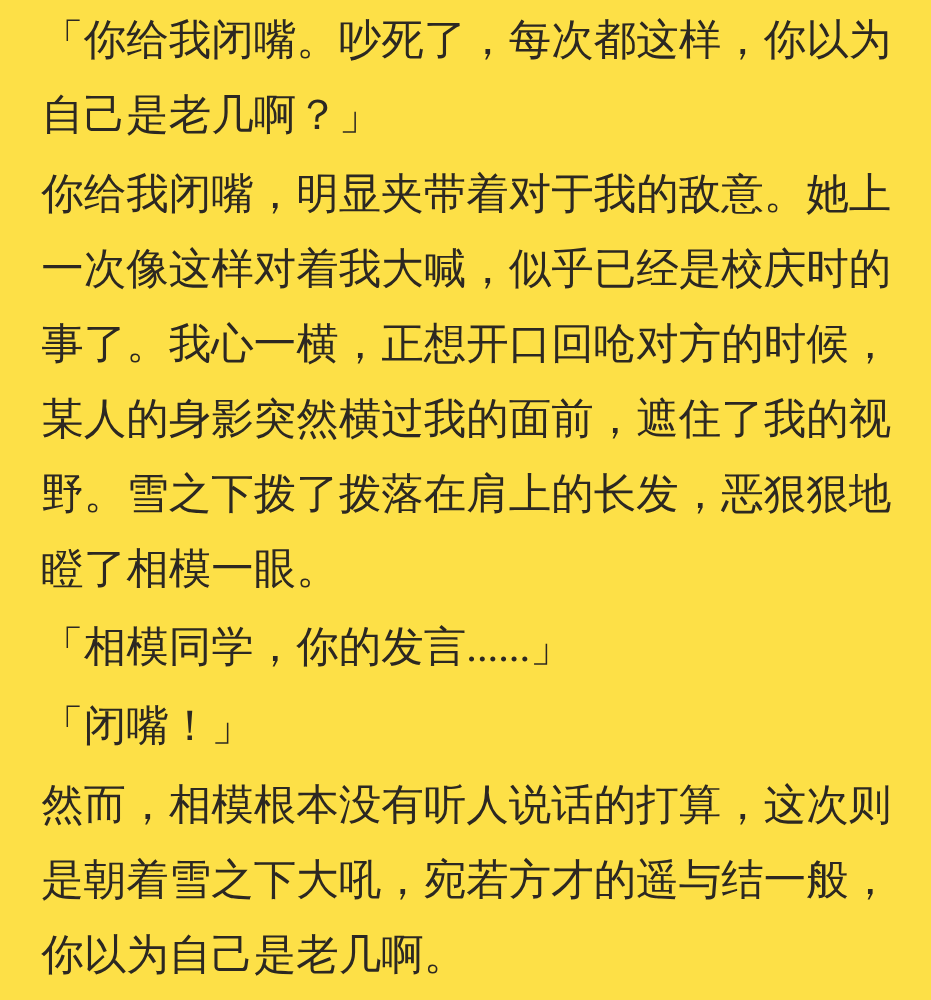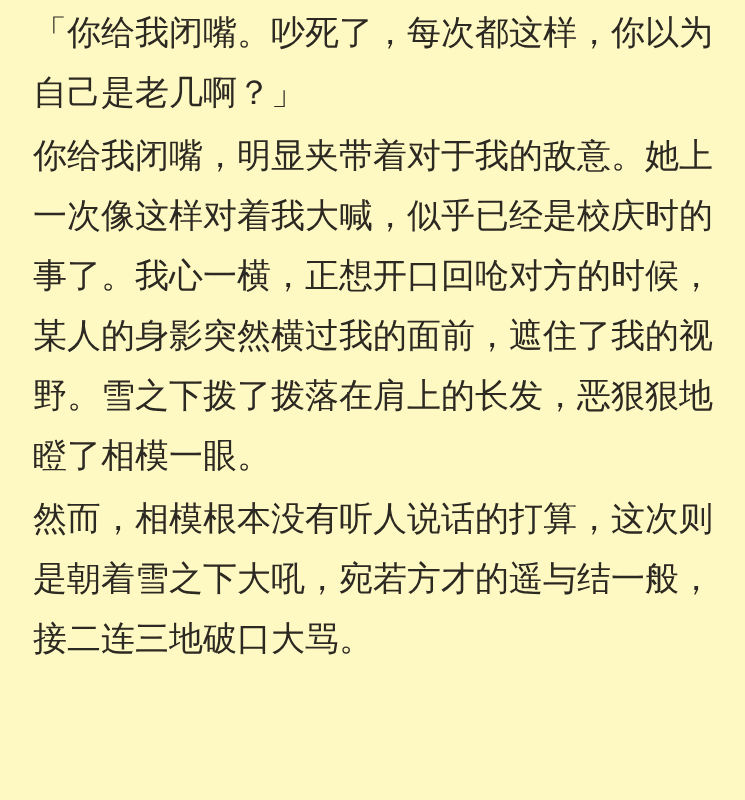--- a/index.html
+++ b/index.html
@@ -10,21 +10,21 @@
     width: 745px;
     height: 800px;
     overflow: hidden;
     background: #f8f2e3;
   }
   .reader-page {
     box-sizing: border-box;
     width: 745px;
     height: 800px;
     padding: 3px 20px 0 33px;
-    background: #fef9c3;
+    background: #fde047;
     font-family: "Liberation Serif", "DejaVu Serif", serif;
     font-size: 34px;
     line-height: 60px;
     color: #2c2822;
     text-align: left;
     word-break: normal;
     line-break: auto;
     letter-spacing: 0;
   }
   .reader-page p {
@@ -35,14 +35,16 @@
   .reader-page p:first-child {
     margin-top: 0;
   }
 </style>
 </head>
 <body>
 
 <div class="reader-page">
   <p>「你给我闭嘴。吵死了，每次都这样，你以为自己是老几啊？」</p>
   <p>你给我闭嘴，明显夹带着对于我的敌意。她上一次像这样对着我大喊，似乎已经是校庆时的事了。我心一横，正想开口回呛对方的时候，某人的身影突然横过我的面前，遮住了我的视野。雪之下拨了拨落在肩上的长发，恶狠狠地瞪了相模一眼。</p>
-  <p>然而，相模根本没有听人说话的打算，这次则是朝着雪之下大吼，宛若方才的遥与结一般，接二连三地破口大骂。</p>
+  <p>「相模同学，你的发言......」</p>
+  <p>「闭嘴！」</p>
+  <p>然而，相模根本没有听人说话的打算，这次则是朝着雪之下大吼，宛若方才的遥与结一般，你以为自己是老几啊。</p>
 </div>
 
 </body></html>

